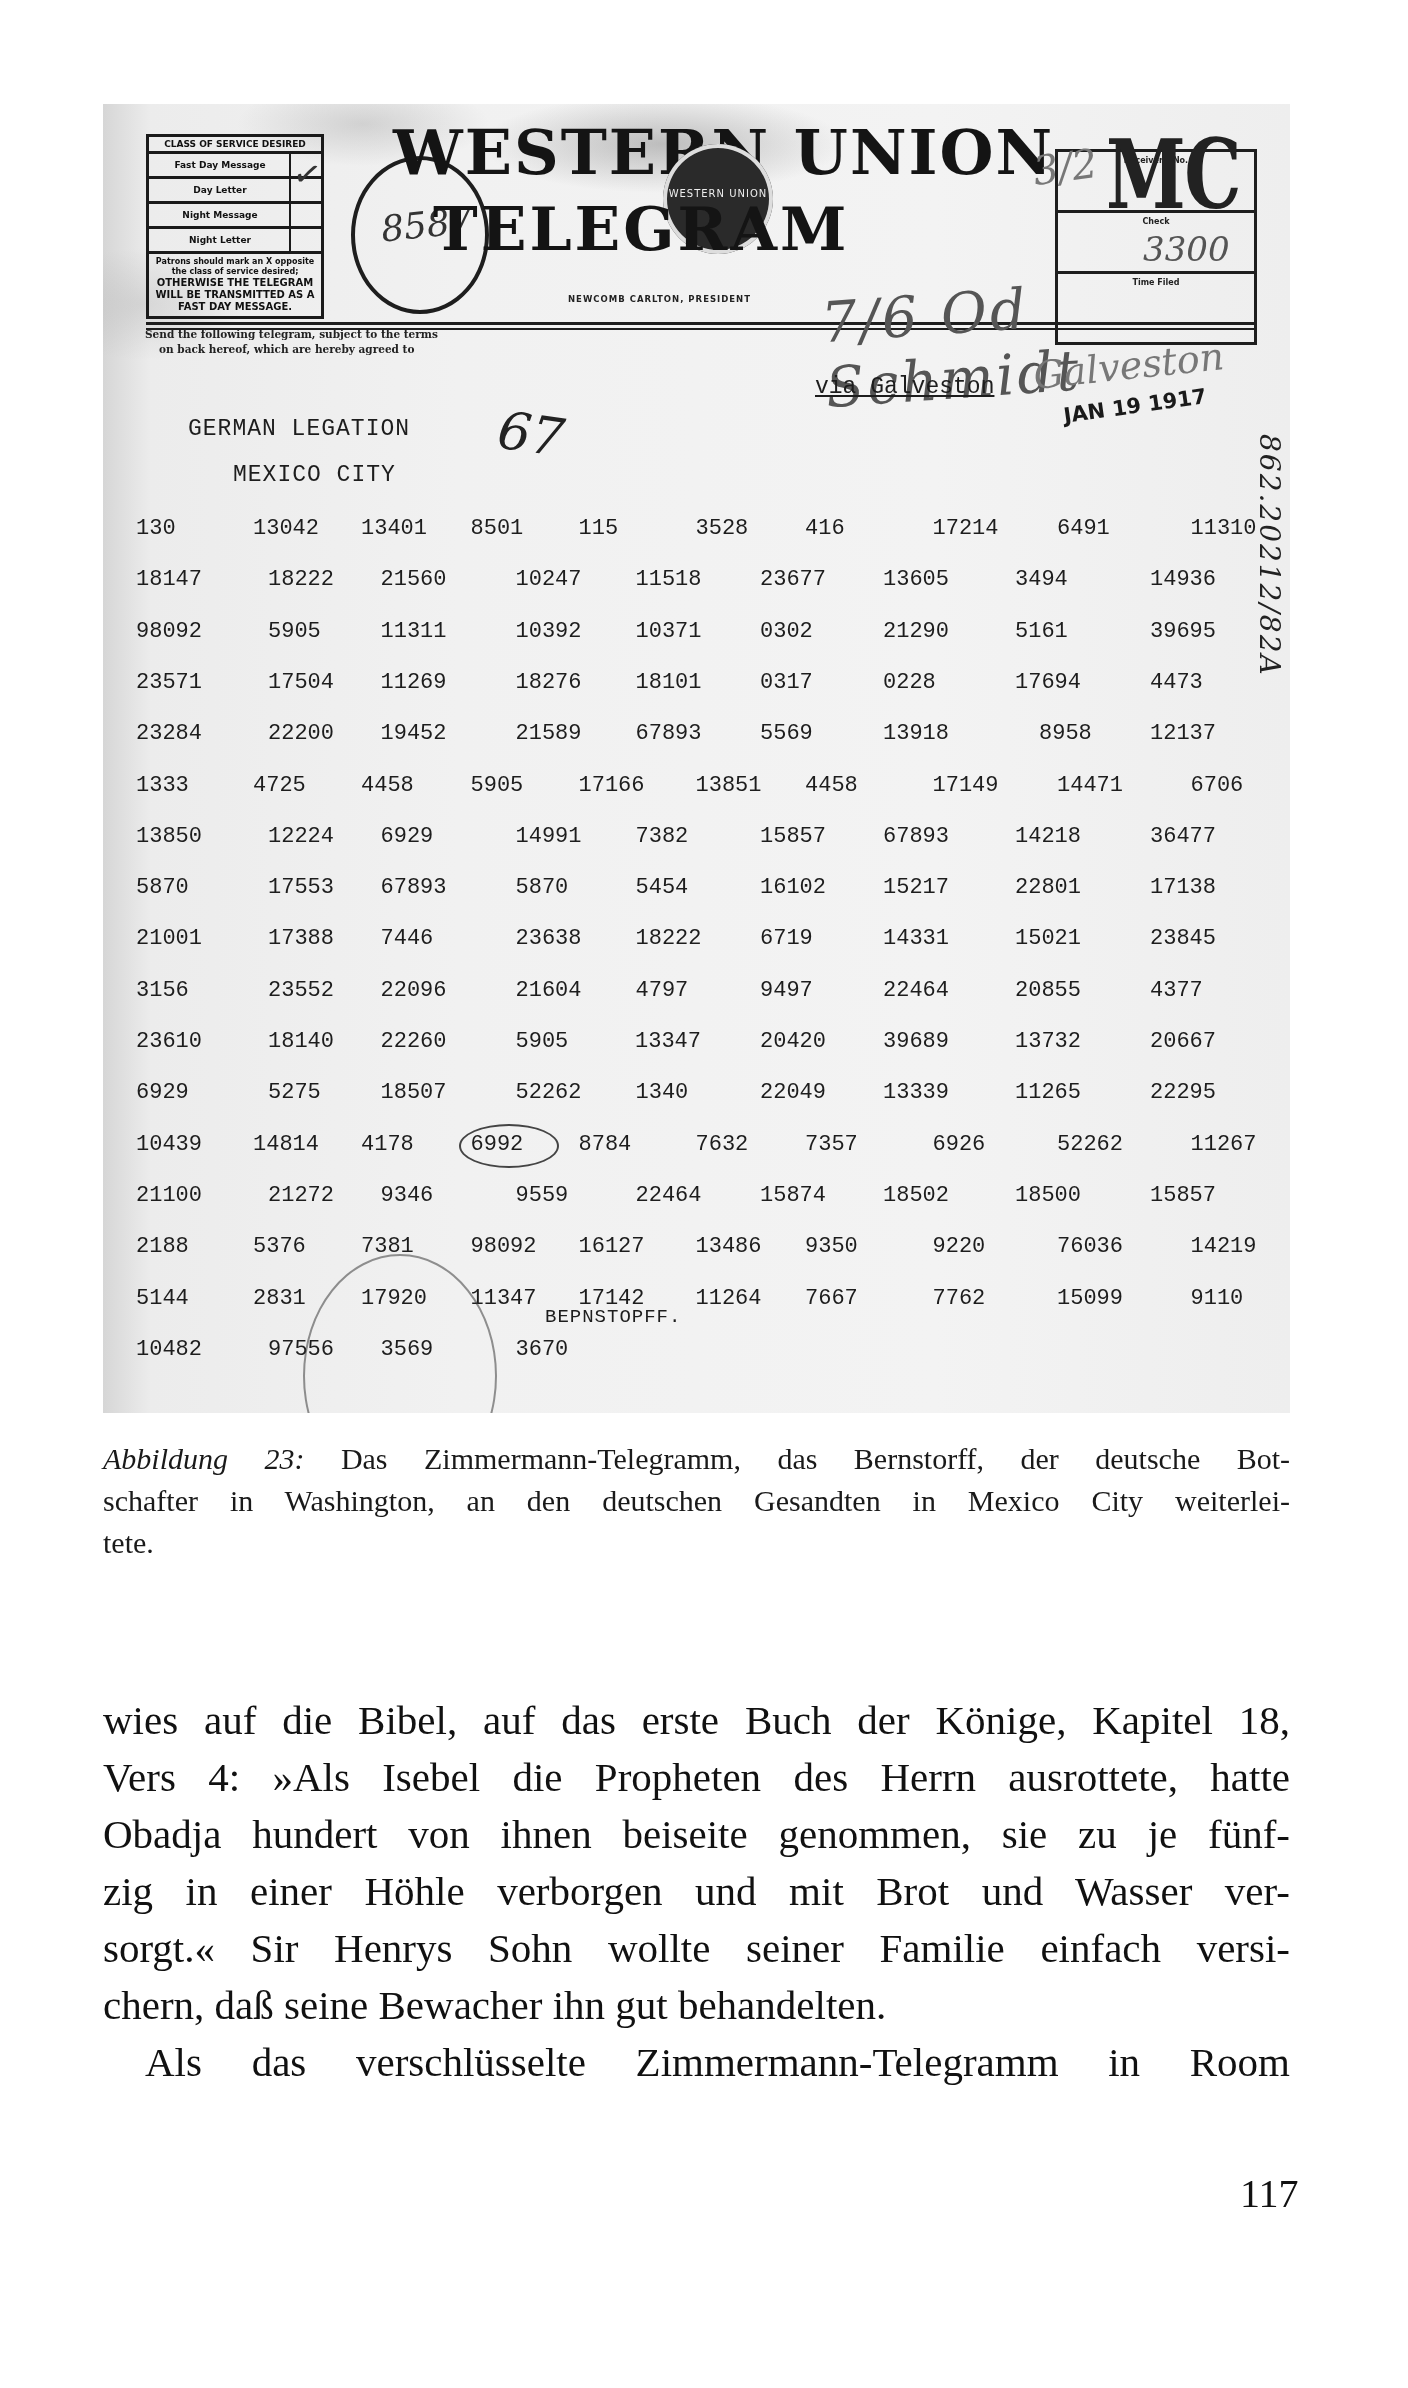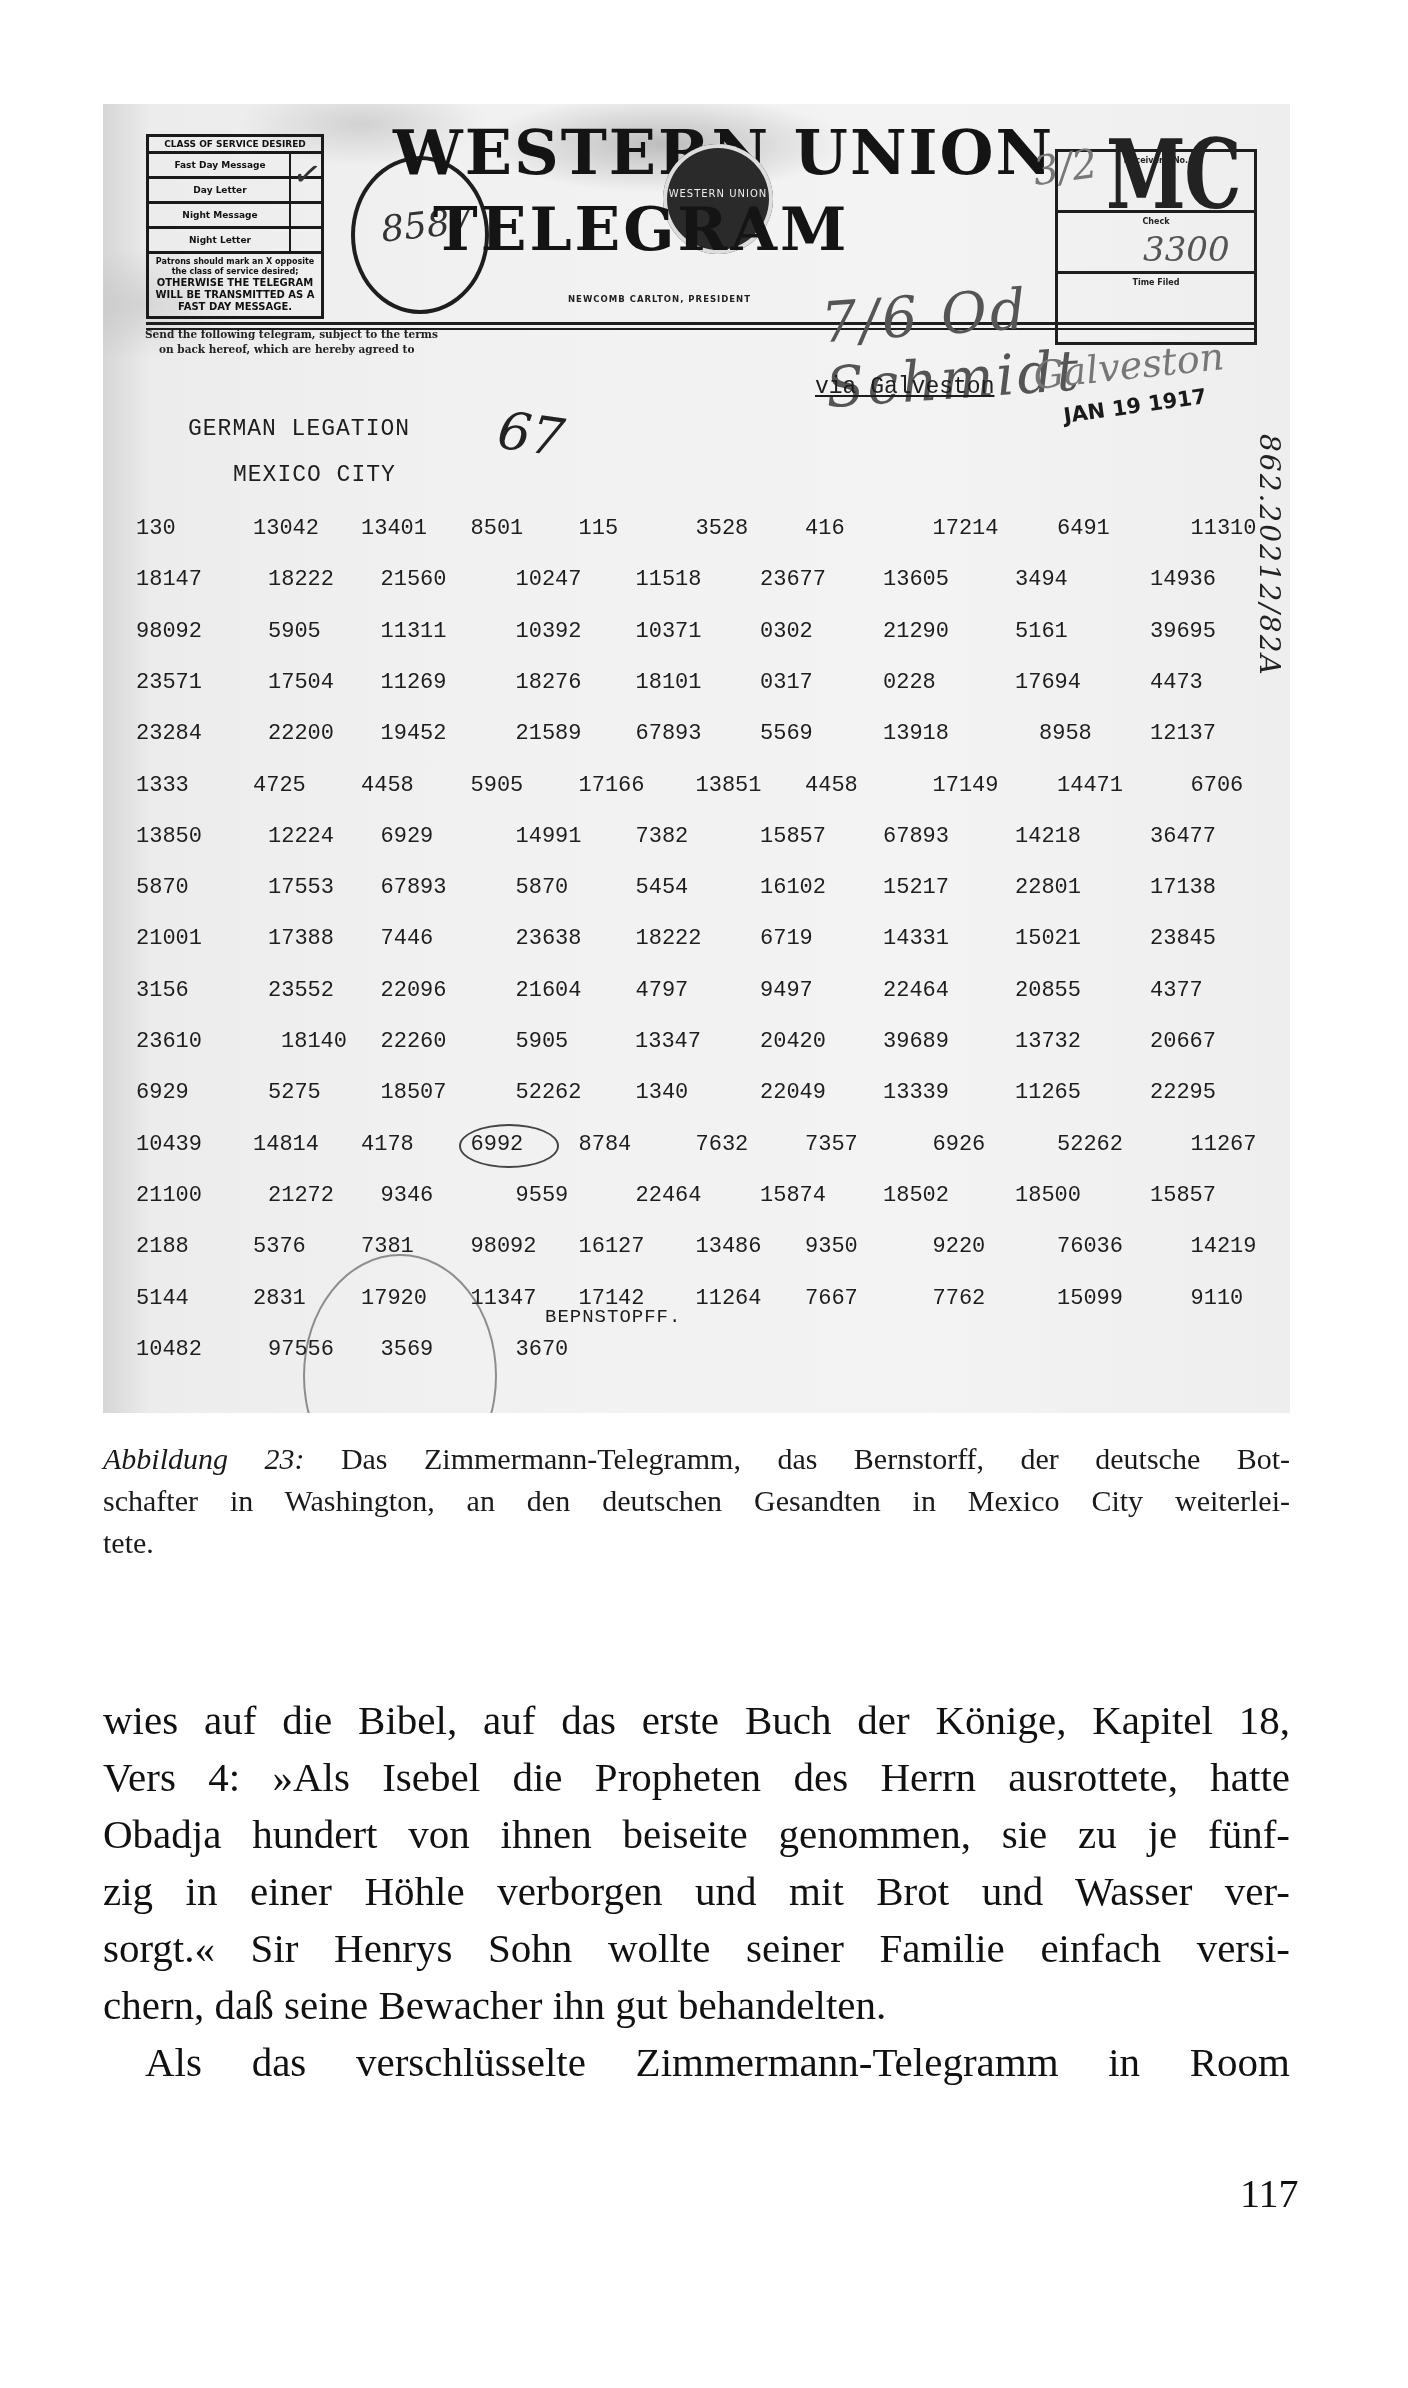--- a/index.html
+++ b/index.html
@@ -257,21 +257,21 @@
         <span class="code" style="left: 277.5px;">22096</span>
         <span class="code" style="left: 412.5px;">21604</span>
         <span class="code" style="left: 532.5px;">4797</span>
         <span class="code" style="left: 657px;">9497</span>
         <span class="code" style="left: 780px;">22464</span>
         <span class="code" style="left: 912px;">20855</span>
         <span class="code" style="left: 1047px;">4377</span>
       </div>
       <div class="code-row" style="top: 513px;">
         <span class="code" style="left: 33px;">23610</span>
-        <span class="code" style="left: 178px;">18140</span>
+        <span class="code" style="left: 165px;">18140</span>
         <span class="code" style="left: 277.5px;">22260</span>
         <span class="code" style="left: 412.5px;">5905</span>
         <span class="code" style="left: 532px;">13347</span>
         <span class="code" style="left: 657px;">20420</span>
         <span class="code" style="left: 780px;">39689</span>
         <span class="code" style="left: 912px;">13732</span>
         <span class="code" style="left: 1047px;">20667</span>
       </div>
       <div class="code-row" style="top: 564.3px;">
         <span class="code" style="left: 33px;">6929</span>

